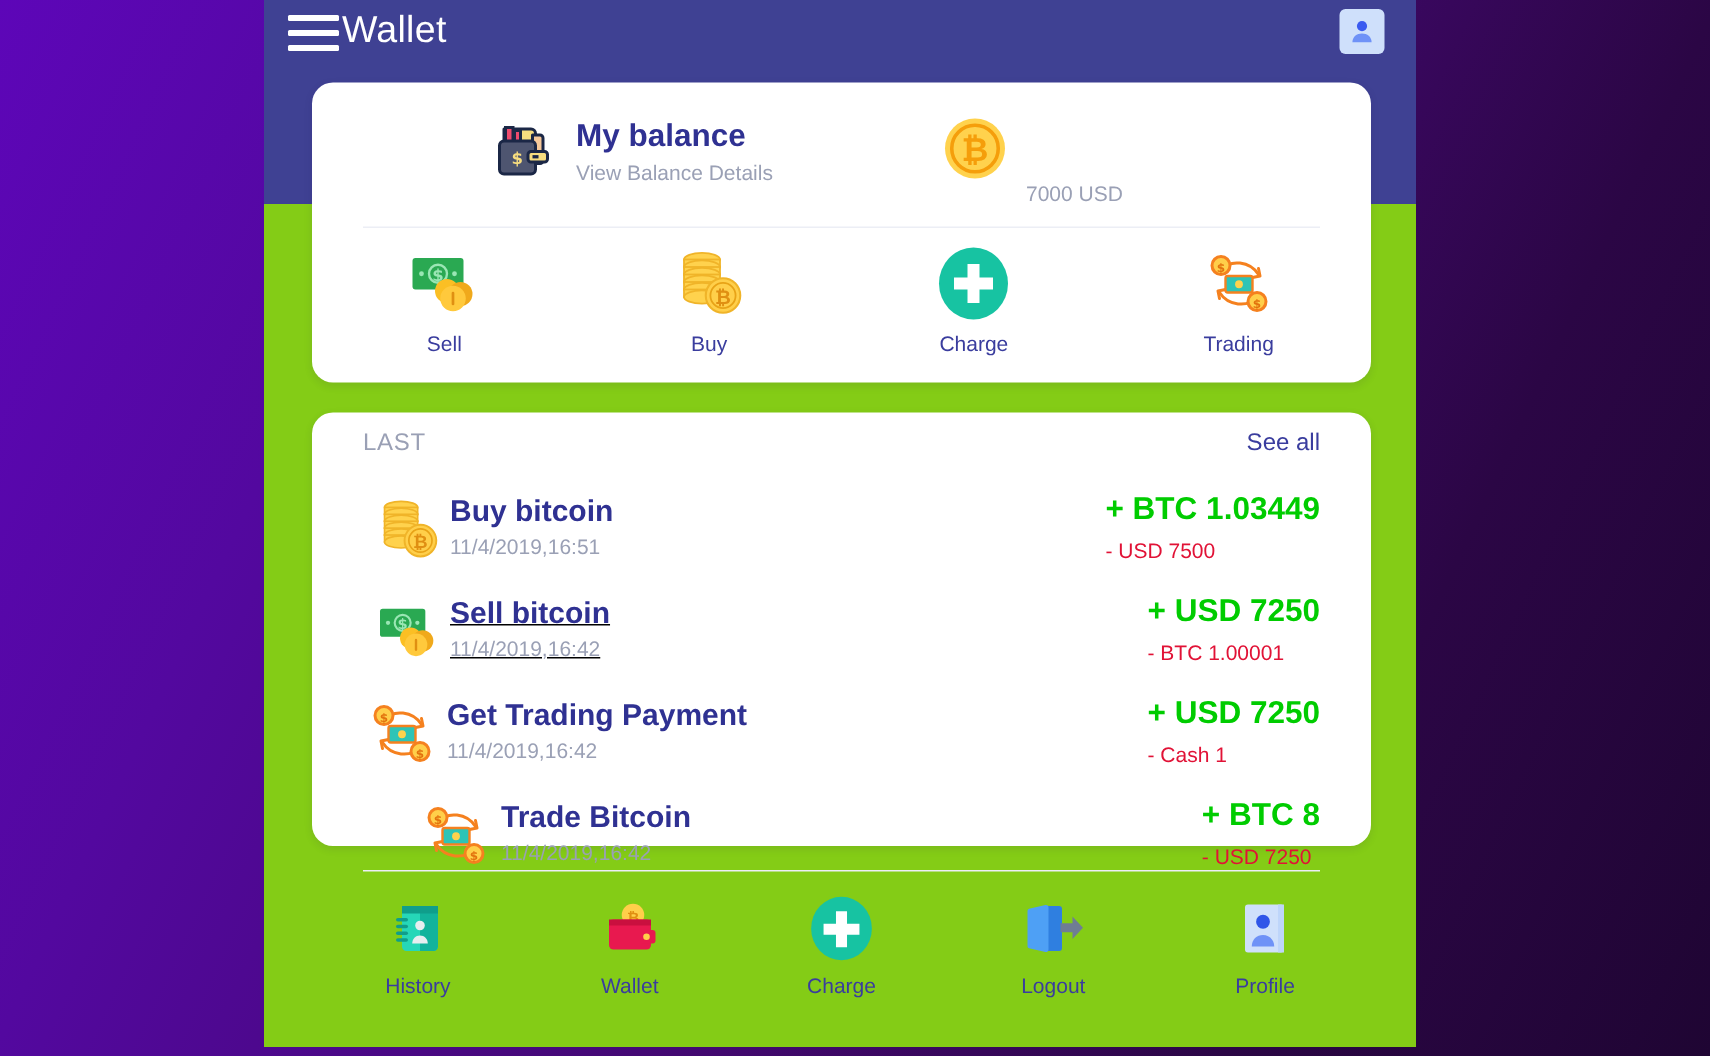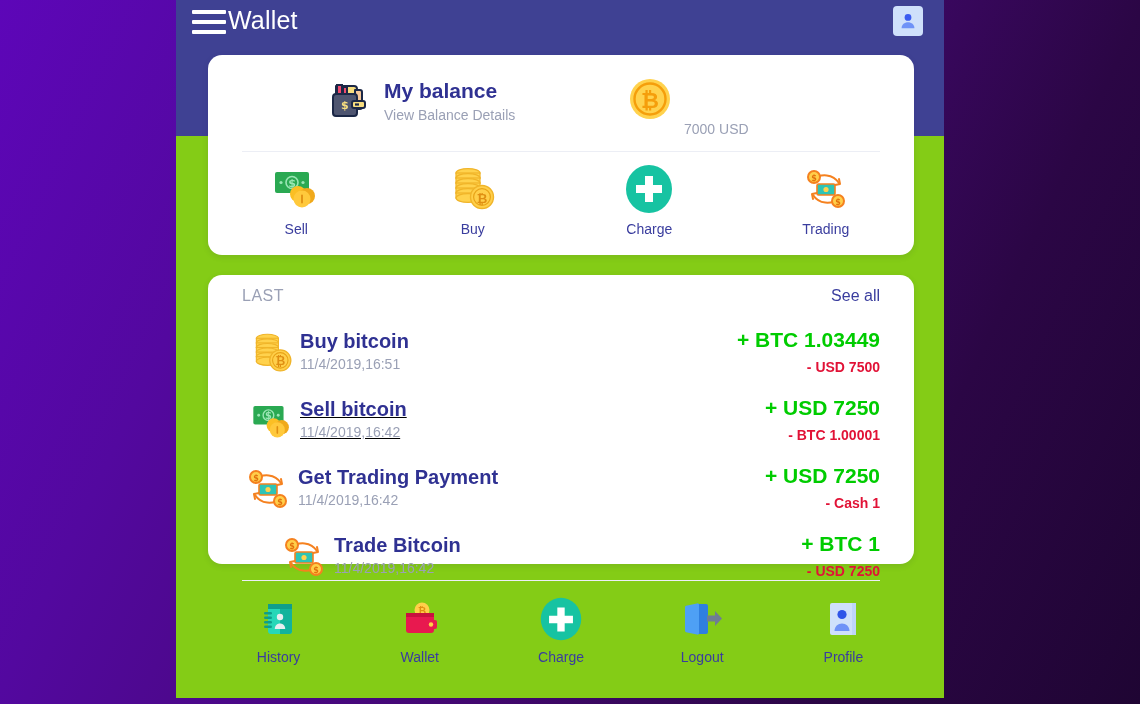--- a/index.html
+++ b/index.html
@@ -67,23 +67,23 @@
   .tx-head{position:absolute;left:34px;top:10px;width:638px;height:30px;}
   .tx-head .last{position:absolute;left:0;top:2px;font-size:16px;color:#9aa0b5;letter-spacing:.5px;}
   .tx-head .seeall{position:absolute;right:0;top:2px;font-size:16px;color:#3a3d9e;cursor:pointer;}
 
   .tx-list{position:absolute;left:34px;top:46px;width:638px;}
   .tx-row{position:relative;height:68px;}
   .tx-icon{position:absolute;top:6px;width:52px;height:52px;display:flex;align-items:center;justify-content:center;}
   .tx-txt{position:absolute;top:8px;}
   .tx-name{font-size:20px;font-weight:bold;color:#2f3192;line-height:1.2;}
   .tx-date{font-size:14px;color:#9aa0b5;margin-top:3px;}
-  .tx-amts{position:absolute;right:0;top:6px;text-align:right;}
+  .tx-amts{position:absolute;right:0;top:6px;text-align:left;}
   .tx-pos{font-size:21px;font-weight:bold;color:#00cc00;line-height:1.25;}
-  .tx-neg{font-size:14px;font-weight:bold;color:#e11236;margin-top:6px;}
+  .tx-neg{font-size:14px;font-weight:normal;color:#e11236;margin-top:6px;}
 
   .tx-divider{position:absolute;left:34px;top:305px;width:638px;height:1px;background:#eceef5;}
 
   
   .bottomnav{position:absolute;left:0;top:312px;width:706px;height:92px;display:flex;}
   .nav-item{flex:1;display:flex;flex-direction:column;align-items:center;justify-content:flex-start;padding-top:8px;cursor:pointer;}
   .nav-item .ic{height:48px;display:flex;align-items:center;justify-content:center;}
   .nav-item .lb{margin-top:6px;font-size:14px;color:#3a3d9e;}
 </style>
 </head>
@@ -323,21 +323,21 @@
               <text x="13" y="17" text-anchor="middle" font-family="DejaVu Sans, sans-serif" font-size="8" font-weight="bold" fill="#e2720d">$</text>
               <circle cx="37" cy="37" r="6" fill="#ffcf4a" stroke="#f5811f" stroke-width="2"></circle>
               <text x="37" y="41" text-anchor="middle" font-family="DejaVu Sans, sans-serif" font-size="8" font-weight="bold" fill="#e2720d">$</text>
             </svg>
           </span>
           <span class="tx-txt" style="left:92px;">
             <span class="tx-name">Trade Bitcoin</span>
             <div class="tx-date">11/4/2019,16:42</div>
           </span>
           <span class="tx-amts">
-            <div class="tx-pos">+ BTC 1</div>
+            <div class="tx-pos">+ BTC 8</div>
             <div class="tx-neg">- USD 7250</div>
           </span>
         </div>
       </div>
 
       <div class="tx-divider"></div>
 
       <div class="bottomnav">
 
         <div class="nav-item">

